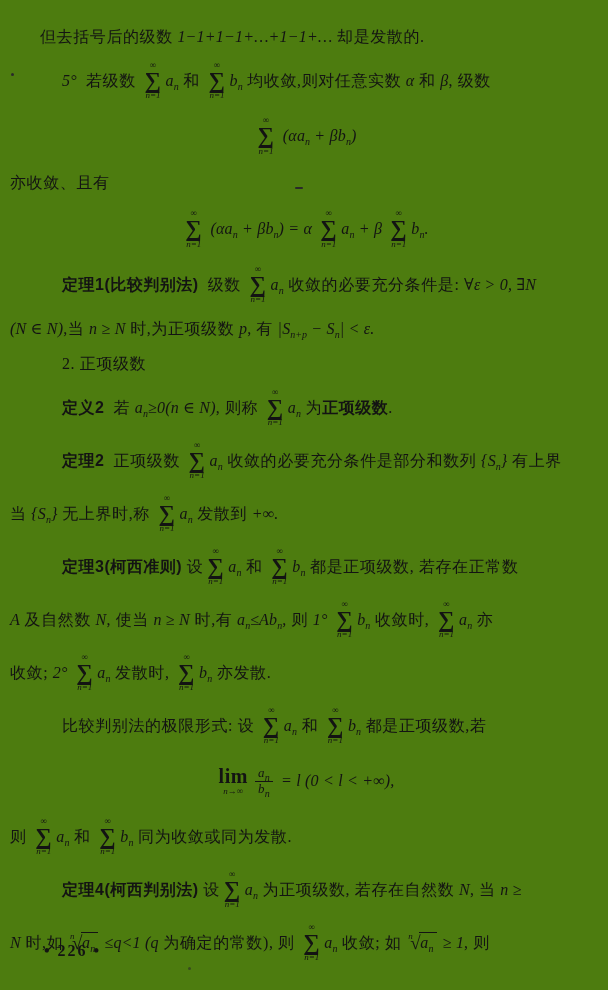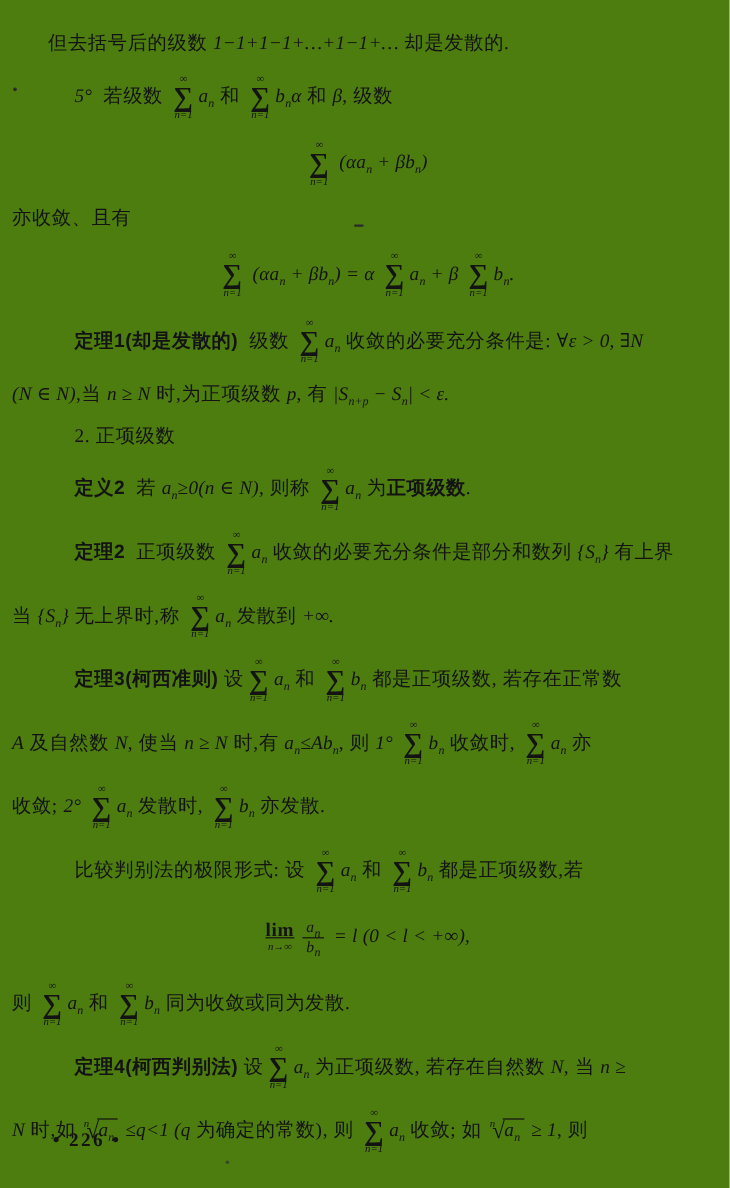--- a/index.html
+++ b/index.html
@@ -26,21 +26,21 @@
   
   .sum{
     display:inline-flex;flex-direction:column;align-items:center;
     line-height:1;margin:0 4px;flex:none;
   }
   .sum-top{font-size:9px;letter-spacing:0;}
   .sum-sig{font-size:23px;font-weight:700;margin:0;line-height:0.95;font-style:normal;}
   .sum-bot{font-size:9px;font-style:italic;letter-spacing:0;}
   
   .lim{display:inline-flex;flex-direction:column;align-items:center;line-height:1;margin:0 3px;flex:none;}
-  .lim-t{font-size:16px;font-weight:600;text-decoration:underline;}
+  .lim-t{font-size:20px;font-weight:600;}
   .lim-u{font-size:9px;font-style:italic;margin-top:1px;letter-spacing:0;}
   
   .frac{display:inline-flex;flex-direction:column;align-items:center;line-height:1.1;margin:0 4px;flex:none;font-size:13px;}
   .fr-n{border-bottom:1.2px solid #131313;padding:0 3px 1px;}
   
   .root{display:inline-flex;align-items:center;margin:0 2px;flex:none;}
   .ridx{font-size:9px;font-style:italic;line-height:0;margin-right:-3px;transform:translateY(-7px);}
   .rsign{font-size:19px;font-style:normal;line-height:1;}
   .rad{border-top:1.2px solid #131313;margin-left:-2px;padding:0 3px 0 1px;}
   
@@ -66,20 +66,21 @@
         <span class="t"> 却是发散的.</span>
       </div>
       <div class="line tall ind2">
         <span class="m">5°</span>
         <span class="t">  若级数 </span>
         <span class="sum"><span class="sum-top">∞</span><span class="sum-sig">∑</span><span class="sum-bot">n=1</span></span>
         <span class="m">a<sub class="ms">n</sub></span>
         <span class="t"> 和 </span>
         <span class="sum"><span class="sum-top">∞</span><span class="sum-sig">∑</span><span class="sum-bot">n=1</span></span>
         <span class="m">b<sub class="ms">n</sub></span>
+        <span class="t"> 均收敛,则对任意实数 </span>
         <span class="m">α</span>
         <span class="t"> 和 </span>
         <span class="m">β</span>
         <span class="t">, 级数</span>
       </div>
       <div class="line display">
         <span class="sum"><span class="sum-top">∞</span><span class="sum-sig">∑</span><span class="sum-bot">n=1</span></span>
         <span class="m"> (</span>
         <span class="m">αa<sub class="ms">n</sub></span>
         <span class="m"> + </span>
@@ -97,21 +98,21 @@
         <span class="m">βb<sub class="ms">n</sub></span>
         <span class="m">) = α </span>
         <span class="sum"><span class="sum-top">∞</span><span class="sum-sig">∑</span><span class="sum-bot">n=1</span></span>
         <span class="m">a<sub class="ms">n</sub></span>
         <span class="m"> + β </span>
         <span class="sum"><span class="sum-top">∞</span><span class="sum-sig">∑</span><span class="sum-bot">n=1</span></span>
         <span class="m">b<sub class="ms">n</sub></span>
         <span class="m">.</span>
       </div>
       <div class="line tall ind2">
-        <span class="b">定理1(却是发散的)</span>
+        <span class="b">定理1(比较判别法)</span>
         <span class="t">  级数 </span>
         <span class="sum"><span class="sum-top">∞</span><span class="sum-sig">∑</span><span class="sum-bot">n=1</span></span>
         <span class="m">a<sub class="ms">n</sub></span>
         <span class="t"> 收敛的必要充分条件是: </span>
         <span class="m">∀ε &gt; 0, ∃N</span>
       </div>
       <div class="line">
         <span class="m">(N ∈ N)</span>
         <span class="t">,当 </span>
         <span class="m">n ≥ N</span>

